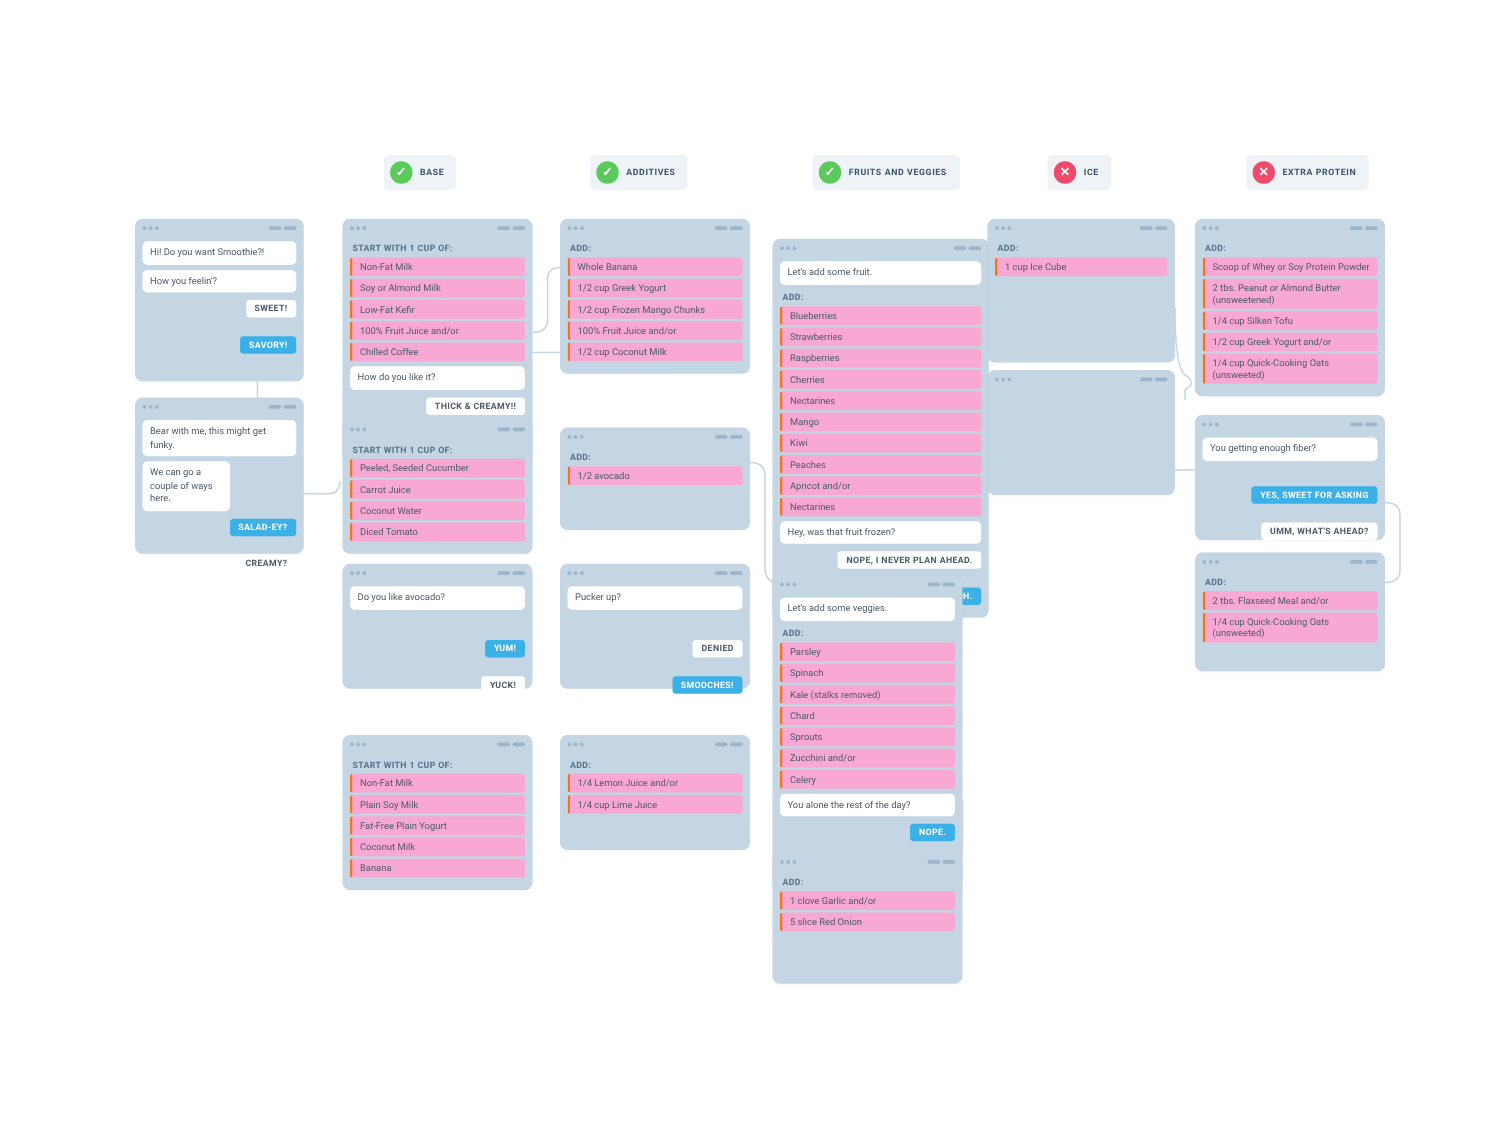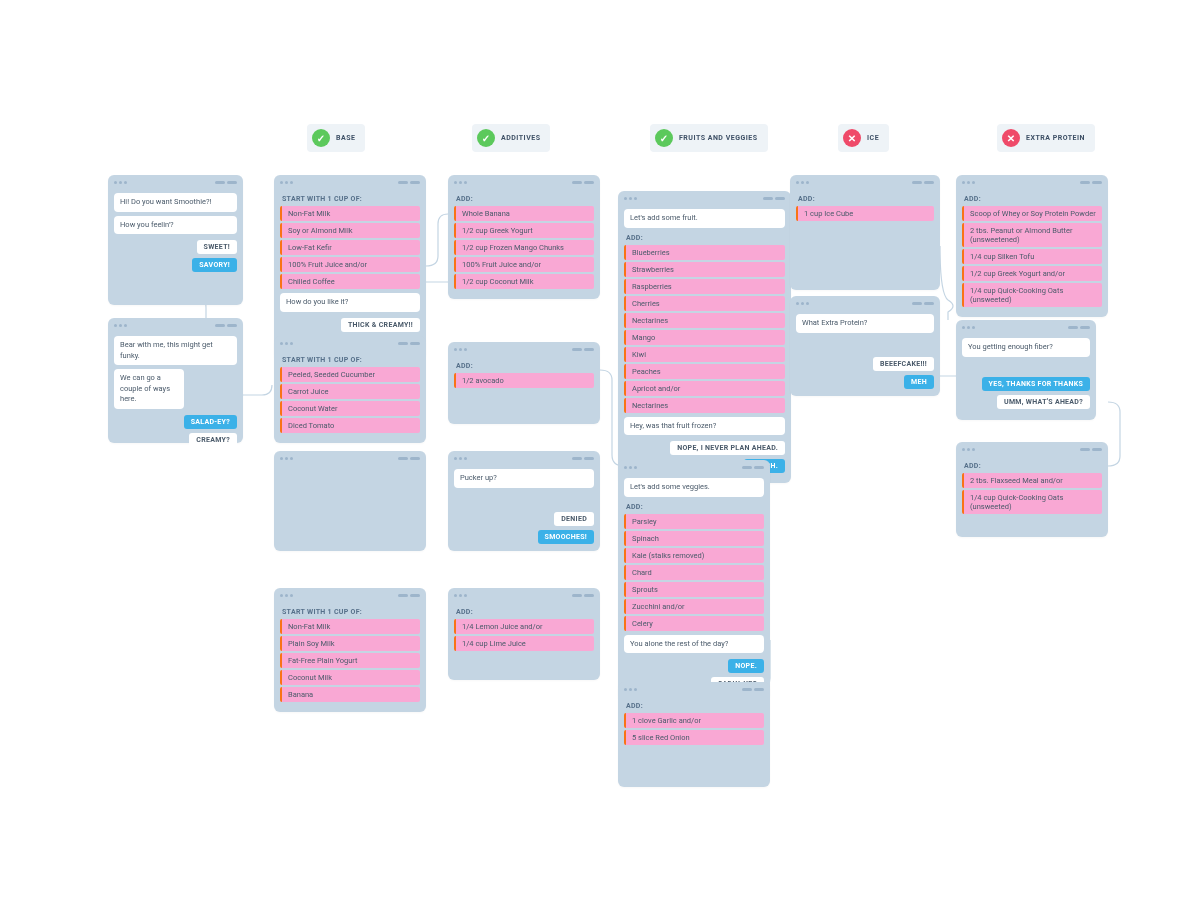--- a/index.html
+++ b/index.html
@@ -94,21 +94,21 @@
     padding: 3px 6px;
     margin-bottom: 2px;
     font-size: 7.5px;
     color: #4a5a6a;
     border-radius: 2px;
   }
   .btn-row {
     display: flex;
     flex-direction: column;
     align-items: flex-end;
-    gap: 4px;
+    gap: 15px;
     padding: 2px 0;
   }
   .btn {
     display: inline-block;
     font-size: 7px;
     font-weight: 700;
     padding: 3px 7px;
     border-radius: 3px;
     letter-spacing: 0.3px;
     white-space: nowrap;
@@ -271,20 +271,28 @@
         <div class="dots">
           <span></span>
           <span></span>
           <span></span>
         </div>
         <div class="bars">
           <span></span>
           <span></span>
         </div>
       </div>
+    <div class="card-body">
+      <div class="bubble">Do you like avocado?</div>
+      <div style="height:18px;"></div>
+      <div class="btn-row">
+        <span class="btn primary">YUM!</span>
+        <span class="btn ghost">YUCK!</span>
+      </div>
+    </div>
   </div>
 
   <div class="card" style="left:274px; top:588px; width:152px;">
     <div class="card-titlebar">
         <div class="dots">
           <span></span>
           <span></span>
           <span></span>
         </div>
         <div class="bars">
@@ -488,28 +496,20 @@
         <div class="dots">
           <span></span>
           <span></span>
           <span></span>
         </div>
         <div class="bars">
           <span></span>
           <span></span>
         </div>
       </div>
-    <div class="card-body">
-      <div class="bubble">What Extra Protein?</div>
-      <div style="height:18px;"></div>
-      <div class="btn-row">
-        <span class="btn ghost">BEEEFCAKE!!!</span>
-        <span class="btn primary">MEH</span>
-      </div>
-    </div>
   </div>
 
   <div class="card" style="left:956px; top:175px; width:152px;">
     <div class="card-titlebar">
         <div class="dots">
           <span></span>
           <span></span>
           <span></span>
         </div>
         <div class="bars">
@@ -520,37 +520,37 @@
     <div class="card-body">
       <div class="section-label">ADD:</div>
       <div class="list-row">Scoop of Whey or Soy Protein Powder</div>
       <div class="list-row">2 tbs. Peanut or Almond Butter (unsweetened)</div>
       <div class="list-row">1/4 cup Silken Tofu</div>
       <div class="list-row">1/2 cup Greek Yogurt and/or</div>
       <div class="list-row">1/4 cup Quick-Cooking Oats (unsweeted)</div>
     </div>
   </div>
 
-  <div class="card" style="left:956px; top:320px; width:140px; height:100px;">
+  <div class="card" style="left:956px; top:332px; width:152px; height:100px;">
     <div class="card-titlebar">
         <div class="dots">
           <span></span>
           <span></span>
           <span></span>
         </div>
         <div class="bars">
           <span></span>
           <span></span>
         </div>
       </div>
     <div class="card-body">
       <div class="bubble">You getting enough fiber?</div>
       <div style="height:14px;"></div>
       <div class="btn-row">
-        <span class="btn primary">YES, THANKS FOR THANKS</span>
+        <span class="btn primary">YES, SWEET FOR ASKING</span>
         <span class="btn ghost">UMM, WHAT'S AHEAD?</span>
       </div>
     </div>
   </div>
 
   <div class="card" style="left:956px; top:442px; width:152px; height:95px;">
     <div class="card-titlebar">
         <div class="dots">
           <span></span>
           <span></span>

